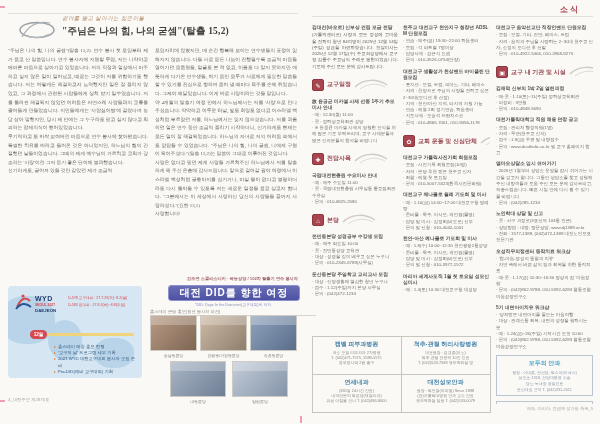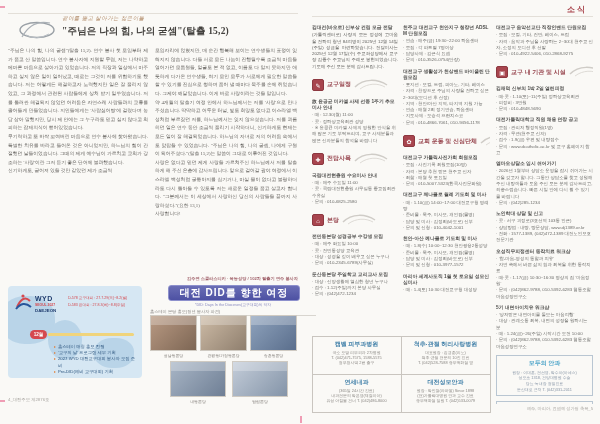--- a/index.html
+++ b/index.html
@@ -48,21 +48,21 @@
                 border-bottom:1px solid #d8d5cf;padding-bottom:1px;}
   .photo{position:absolute;border:1px solid #cfcac2;box-sizing:border-box;}
   .photo i{position:absolute;left:0;top:0;right:0;height:9px;background:rgba(255,255,255,.25);display:block;}
   .p0{background:linear-gradient(135deg,#b99a83,#7d6654);}
   .p1{background:linear-gradient(135deg,#cdbba6,#8f7f6e);}
   .p2{background:linear-gradient(135deg,#8fa3bd,#5a6e8c);}
   .p3{background:linear-gradient(135deg,#a9b6c6,#6f7f95);}
   .p4{background:linear-gradient(135deg,#c4cdd9,#8494a8);}
   .pcap{position:absolute;font-size:3.9px;color:#807d78;text-align:center;}
   
-  .news-hdr{position:absolute;left:560px;top:4px;width:34px;text-align:center;font-size:8px;
+  .news-hdr{position:absolute;left:560px;top:4px;width:34px;text-align:left;font-size:8px;
             font-weight:bold;color:#a8434b;letter-spacing:2px;}
   .rp-rule{position:absolute;left:312px;top:16px;width:281px;height:1px;background:#e3dfd8;}
   .news-col{position:absolute;top:22px;overflow:hidden;}
   #ncol0{left:312px;width:86px;height:310px;}
   #ncol1{left:403px;width:87px;height:310px;}
   #ncol2{left:496px;width:97px;height:382px;}
   .n-title{font-size:4.8px;font-weight:bold;color:#4f4f4d;line-height:6.2px;margin:3px 0 1px;word-break:break-all;}
   .n-line{font-size:4.4px;color:#6e6e6b;line-height:6.3px;word-break:break-all;}
   .n-para{font-size:4.4px;color:#6e6e6b;line-height:6.3px;word-break:break-all;text-align:justify;}
   .n-entry{margin-bottom:5px;}

